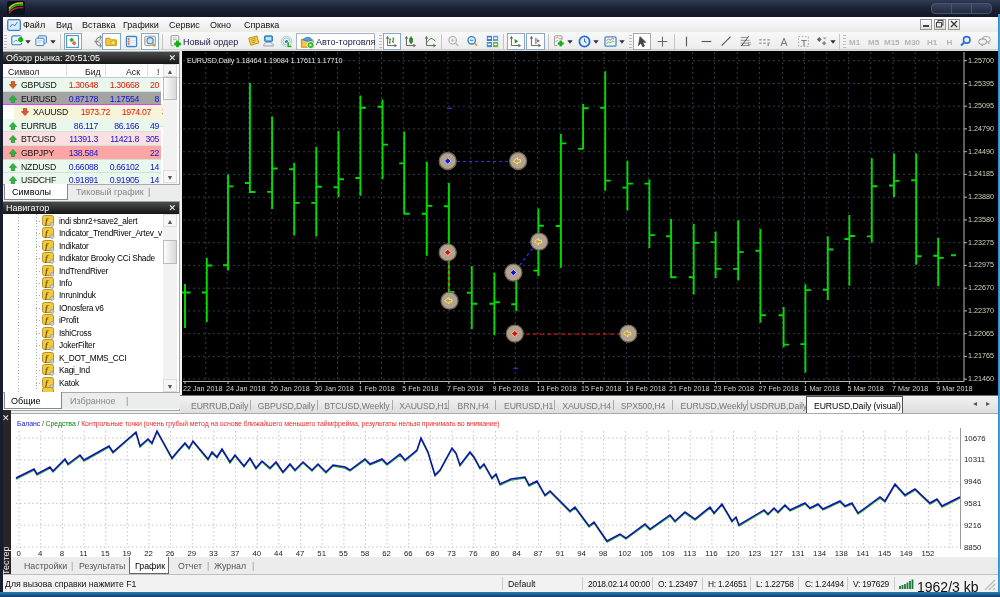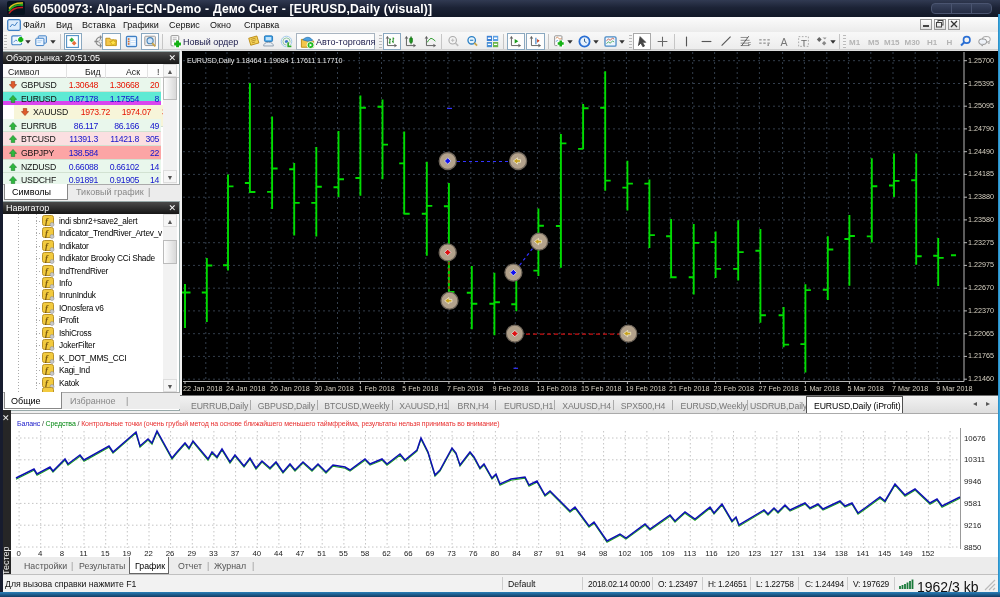--- a/index.html
+++ b/index.html
@@ -10,21 +10,20 @@
 <body>
 <div id="w">
 
 <div style="position:absolute;left:0;top:0;width:1000px;height:17px;background:linear-gradient(180deg,#313a52 0%,#1c2336 45%,#121827 100%)"></div>
 <svg width="18" height="14" style="position:absolute;left:7px;top:1px">
       <rect x="0" y="0" width="18" height="14" rx="2" fill="#07131f"></rect>
       <path d="M2 10 q4-7 14-6" stroke="#1fa81f" stroke-width="1.8" fill="none"></path>
       <path d="M2 7.5 q4-6 14-5.5" stroke="#d8c81f" stroke-width="1.4" fill="none"></path>
       <path d="M2 12.5 q4-6.5 14-6" stroke="#c81f1f" stroke-width="1.4" fill="none"></path>
     </svg>
-<div style="position:absolute;left:33px;top:2px;font-size:12.2px;font-weight:bold;color:#fff;letter-spacing:0.2px">60500973: Alpari-ECN-Demo - Демо Счет - [EURUSD,Daily (visual)]</div>
 <div style="position:absolute;left:931px;top:2.5px;width:61px;height:11.5px;background:linear-gradient(180deg,#3a445e,#232b42);border:1px solid #4a5470;border-radius:4px"></div>
 <div style="position:absolute;left:951px;top:3px;width:1px;height:10px;background:#4a5470"></div>
 <div style="position:absolute;left:971px;top:3px;width:1px;height:10px;background:#4a5470"></div>
 
 <div style="position:absolute;left:2px;top:17px;width:996px;height:15px;background:linear-gradient(180deg,#fcfcfc,#ebebeb)"></div>
 <svg width="14" height="12" style="position:absolute;left:7px;top:18.5px">
       <rect x="0.7" y="0.7" width="12.6" height="10.6" rx="1.5" fill="#dcecfc" stroke="#3f7fc4" stroke-width="1.3"></rect>
       <path d="M3 8 l2.5-3 2 2 3-4" stroke="#3f7fc4" stroke-width="1" fill="none"></path>
     </svg>
 <div style="position:absolute;left:23px;top:19.5px;font-size:9px;color:#111">Файл</div>
@@ -274,21 +273,21 @@
 <div style="position:relative;left:-3px;top:-79.4px">
         <div style="position:absolute;left:3px;top:79.4px;width:159px;height:13.6px;background:#e9f7ec;border-bottom:1px solid #d2e2d2">
 <svg width="8" height="8" style="position:absolute;left:7px;top:3px">
             <path d="M4 7.6 L0.4 3.6 H2.3 V0.4 H5.7 V3.6 H7.6 Z" fill="#e05a2a" stroke="#a03010" stroke-width="0.6"></path>
           </svg>
 <span style="position:absolute;left:19px;top:2px;font-size:8.7px;letter-spacing:-0.2px;color:#111">GBPUSD</span>
 <span style="position:absolute;right:63px;top:2px;font-size:8.7px;letter-spacing:-0.3px;color:#e61400">1.30648</span>
 <span style="position:absolute;right:22px;top:2px;font-size:8.7px;letter-spacing:-0.3px;color:#e61400">1.30668</span>
 <span style="position:absolute;right:2px;top:2px;font-size:8.7px;letter-spacing:-0.3px;color:#e61400">20</span>
 </div>
-<div style="position:absolute;left:3px;top:93.0px;width:159px;height:13.6px;background:#5eead4;border-bottom:4px solid #d946ef">
+<div style="position:absolute;left:3px;top:93.0px;width:159px;height:13.6px;background:#a3a3a3;border-bottom:1px solid #d946ef">
 <svg width="8" height="8" style="position:absolute;left:7px;top:3px">
             <path d="M4 0.4 L7.6 4.4 H5.7 V7.6 H2.3 V4.4 H0.4 Z" fill="#2db83d" stroke="#1a7a28" stroke-width="0.6"></path>
           </svg>
 <span style="position:absolute;left:19px;top:2px;font-size:8.7px;letter-spacing:-0.2px;color:#111">EURUSD</span>
 <span style="position:absolute;right:63px;top:2px;font-size:8.7px;letter-spacing:-0.3px;color:#1414cc">0.87178</span>
 <span style="position:absolute;right:22px;top:2px;font-size:8.7px;letter-spacing:-0.3px;color:#1414cc">1.17554</span>
 <span style="position:absolute;right:2px;top:2px;font-size:8.7px;letter-spacing:-0.3px;color:#1414cc">8</span>
 </div>
 <div style="position:absolute;left:15px;top:106.6px;width:159px;height:22px;background:#f7f5d9;border-bottom:1px solid #d2e2d2">
 <svg width="8" height="8" style="position:absolute;left:7px;top:3px">
@@ -572,21 +571,21 @@
 <div style="position:absolute;left:69.9px;top:4px;width:1px;height:10px;background:#aaa"></div>
 <div style="position:absolute;left:136.6px;top:4px;width:1px;height:10px;background:#aaa"></div>
 <div style="position:absolute;left:211.9px;top:4px;width:1px;height:10px;background:#aaa"></div>
 <div style="position:absolute;left:267.7px;top:4px;width:1px;height:10px;background:#aaa"></div>
 <div style="position:absolute;left:315px;top:4px;width:1px;height:10px;background:#aaa"></div>
 <div style="position:absolute;left:373.6px;top:4px;width:1px;height:10px;background:#aaa"></div>
 <div style="position:absolute;left:432.8px;top:4px;width:1px;height:10px;background:#aaa"></div>
 <div style="position:absolute;left:492px;top:4px;width:1px;height:10px;background:#aaa"></div>
 <div style="position:absolute;left:567.2px;top:4px;width:1px;height:10px;background:#aaa"></div>
 <div style="position:absolute;left:626px;top:0px;width:97px;height:18px;background:#fff;border:1px solid #505050;border-bottom:none;box-sizing:border-box"></div>
-<span style="position:absolute;left:634px;top:4.5px;font-size:8.7px;letter-spacing:-0.1px;color:#000">EURUSD,Daily (iProfit)</span>
+<span style="position:absolute;left:634px;top:4.5px;font-size:8.7px;letter-spacing:-0.1px;color:#000">EURUSD,Daily (visual)</span>
 <span style="position:absolute;left:793px;top:3px;font-size:8px;color:#555">◂</span>
 <span style="position:absolute;left:806px;top:3px;font-size:8px;color:#555">▸</span>
     </div>
 
 <div style="position:absolute;left:0px;top:410px;width:11px;height:173px;background:#262626"></div>
 <div style="position:absolute;left:2px;top:413px;font-size:9px;color:#eee">✕</div>
 <div style="position:absolute;left:1px;top:538px;width:10px;height:45px;color:#eee;font-size:9px;writing-mode:vertical-rl;transform:rotate(180deg);text-align:center">Тестер</div>
 <div style="position:absolute;left:11px;top:413px;width:987px;height:1px;background:#aaa"></div>
 <svg width="987" height="160" style="position:absolute;left:11px;top:414px">
 <rect x="0" y="0" width="987" height="160" fill="#fff"></rect>

